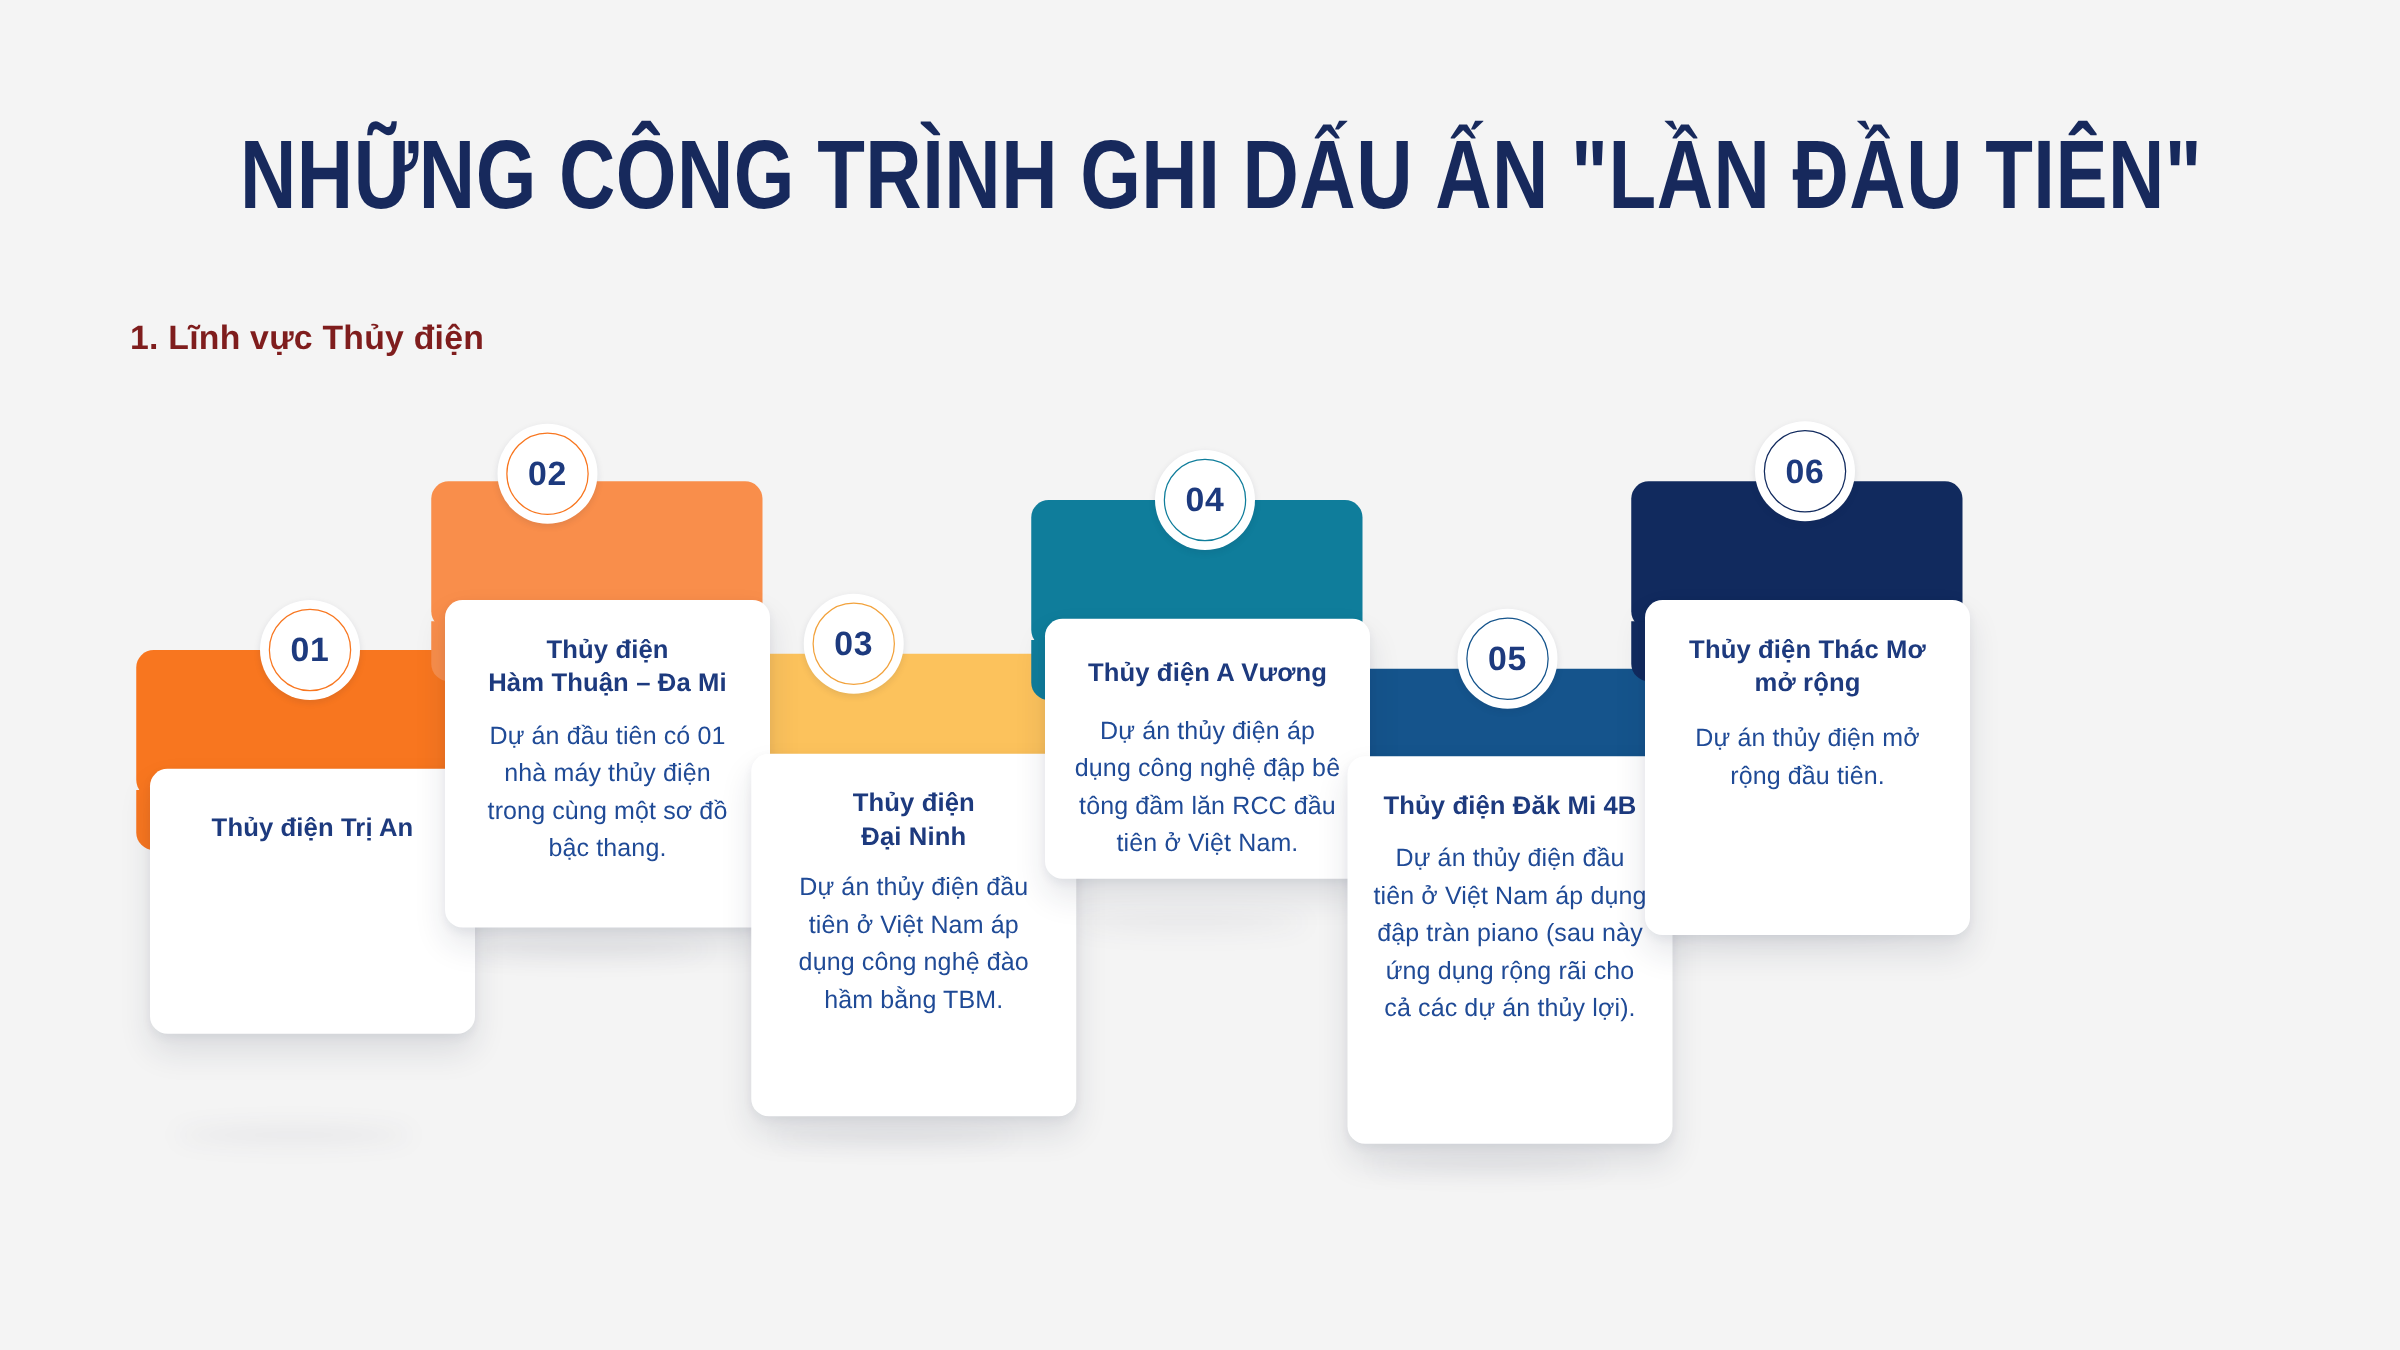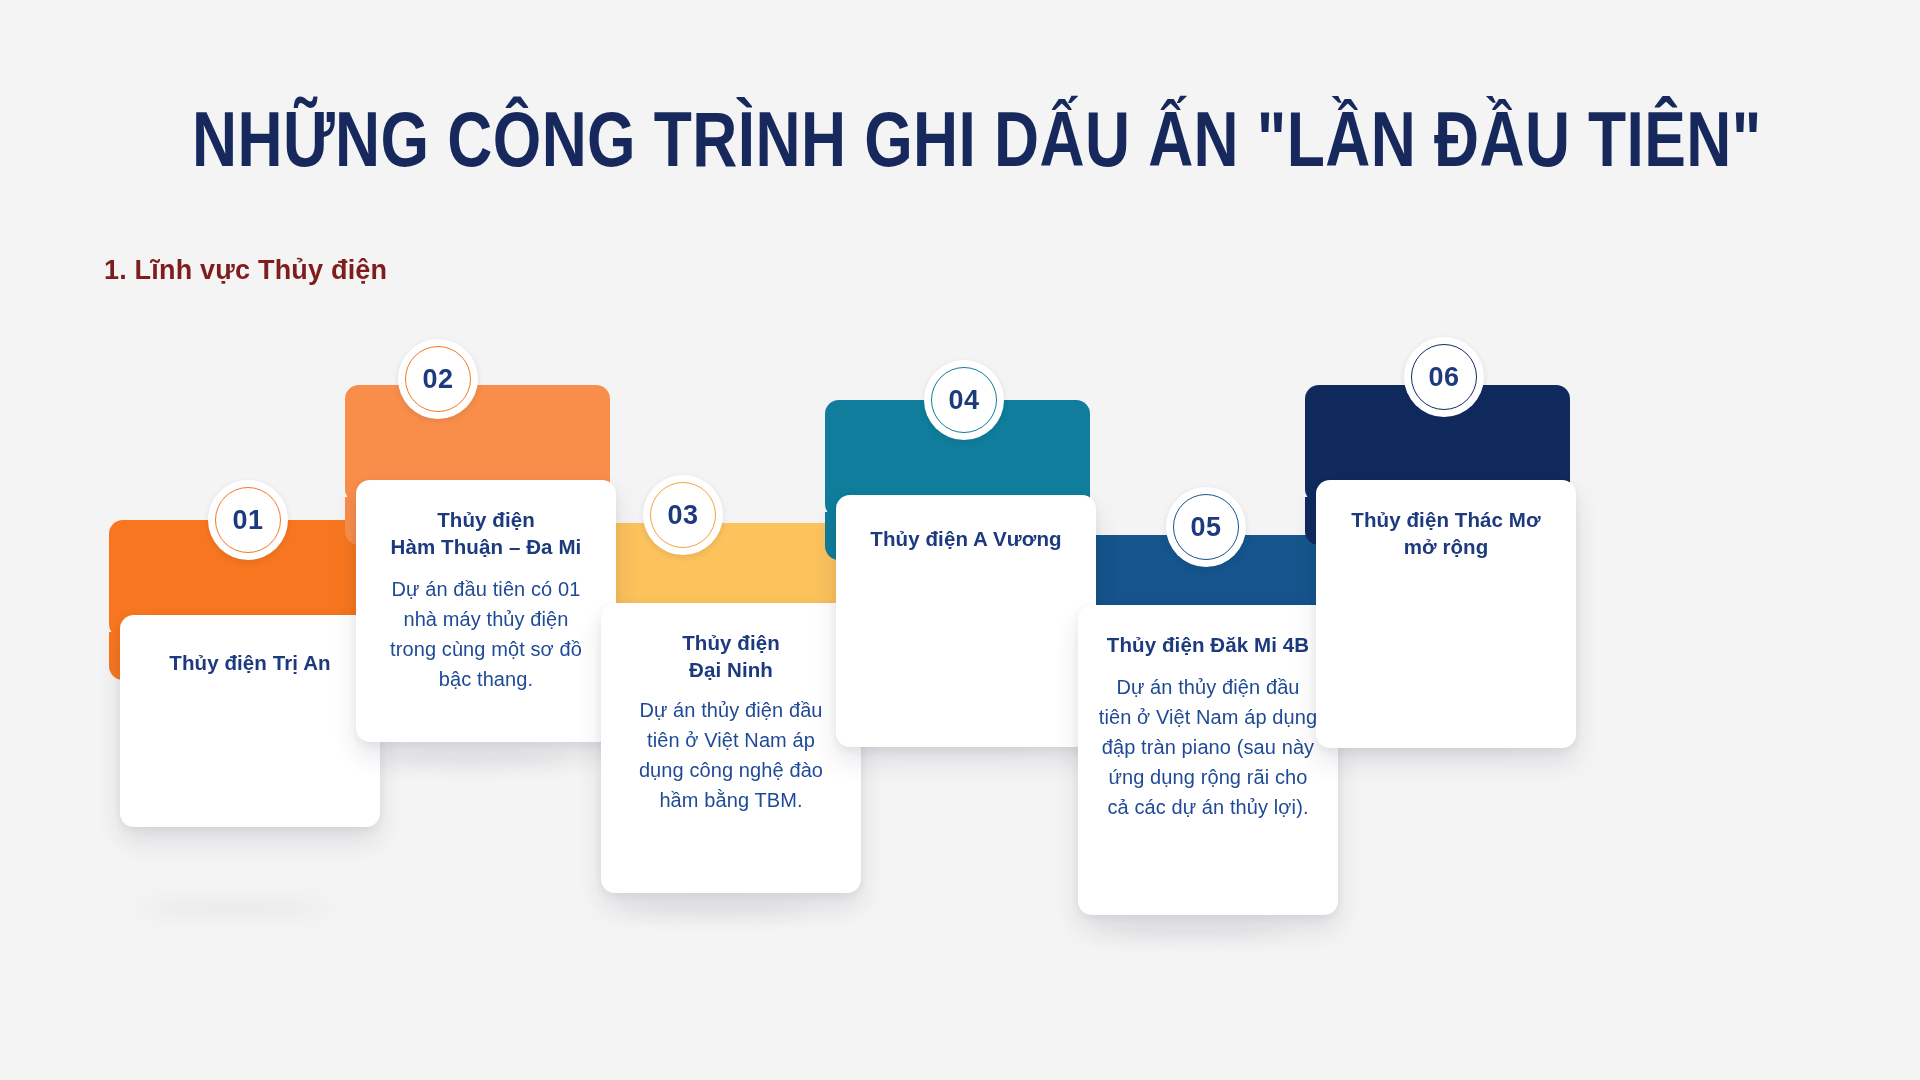--- a/index.html
+++ b/index.html
@@ -148,22 +148,23 @@
     <div class="badge" style="left:58px;top:-48px;color:#f2a23c;">
       <span class="ring"></span>
       <span class="num">03</span>
     </div>
   </div>
 
   <div class="card" style="left:820px;top:400px;">
     <div class="floor" style="left:36px;top:330px;width:190px;height:16px;"></div>
     <div class="panel" style="left:5px;top:0;width:265px;height:118px;background:#0f7d9b;"></div>
     <div class="tail" style="left:5px;top:112px;width:32px;height:48px;background:#0f7d9b;"></div>
-    <div class="white" style="left:16px;top:95px;width:260px;height:252px;padding:30px 20px 0;">
+    <div class="white" style="left:16px;top:95px;width:260px;height:208px;padding:30px 20px 0;">
       <p class="ctitle">Thủy điện A Vương</p>
+      <p class="cbody" style="margin-top:18px;">Dự án thủy điện áp dụng công nghệ đập bê tông đầm lăn RCC đầu tiên ở Việt Nam.</p>
     </div>
     <div class="badge" style="left:104px;top:-40px;color:#0f7d9b;">
       <span class="ring"></span>
       <span class="num">04</span>
     </div>
   </div>
 
   <div class="card" style="left:1062px;top:535px;">
     <div class="floor" style="left:36px;top:388px;width:190px;height:16px;"></div>
     <div class="panel" style="left:5px;top:0;width:265px;height:118px;background:#15548c;"></div>
@@ -178,20 +179,21 @@
     </div>
   </div>
 
   <div class="card" style="left:1300px;top:385px;">
     <div class="floor" style="left:36px;top:348px;width:190px;height:16px;"></div>
     <div class="panel" style="left:5px;top:0;width:265px;height:118px;background:#112a5e;"></div>
     <div class="tail" style="left:5px;top:112px;width:32px;height:48px;background:#112a5e;"></div>
     <div class="white" style="left:16px;top:95px;width:260px;height:268px;padding:26px 22px 0;">
       <p class="ctitle">Thủy điện Thác Mơ</p>
       <p class="ctitle">mở rộng</p>
+      <p class="cbody" style="margin-top:16px;">Dự án thủy điện mở rộng đầu tiên.</p>
     </div>
     <div class="badge" style="left:104px;top:-48px;color:#112a5e;">
       <span class="ring"></span>
       <span class="num">06</span>
     </div>
   </div>
 
 </div>
 
 </body></html>

